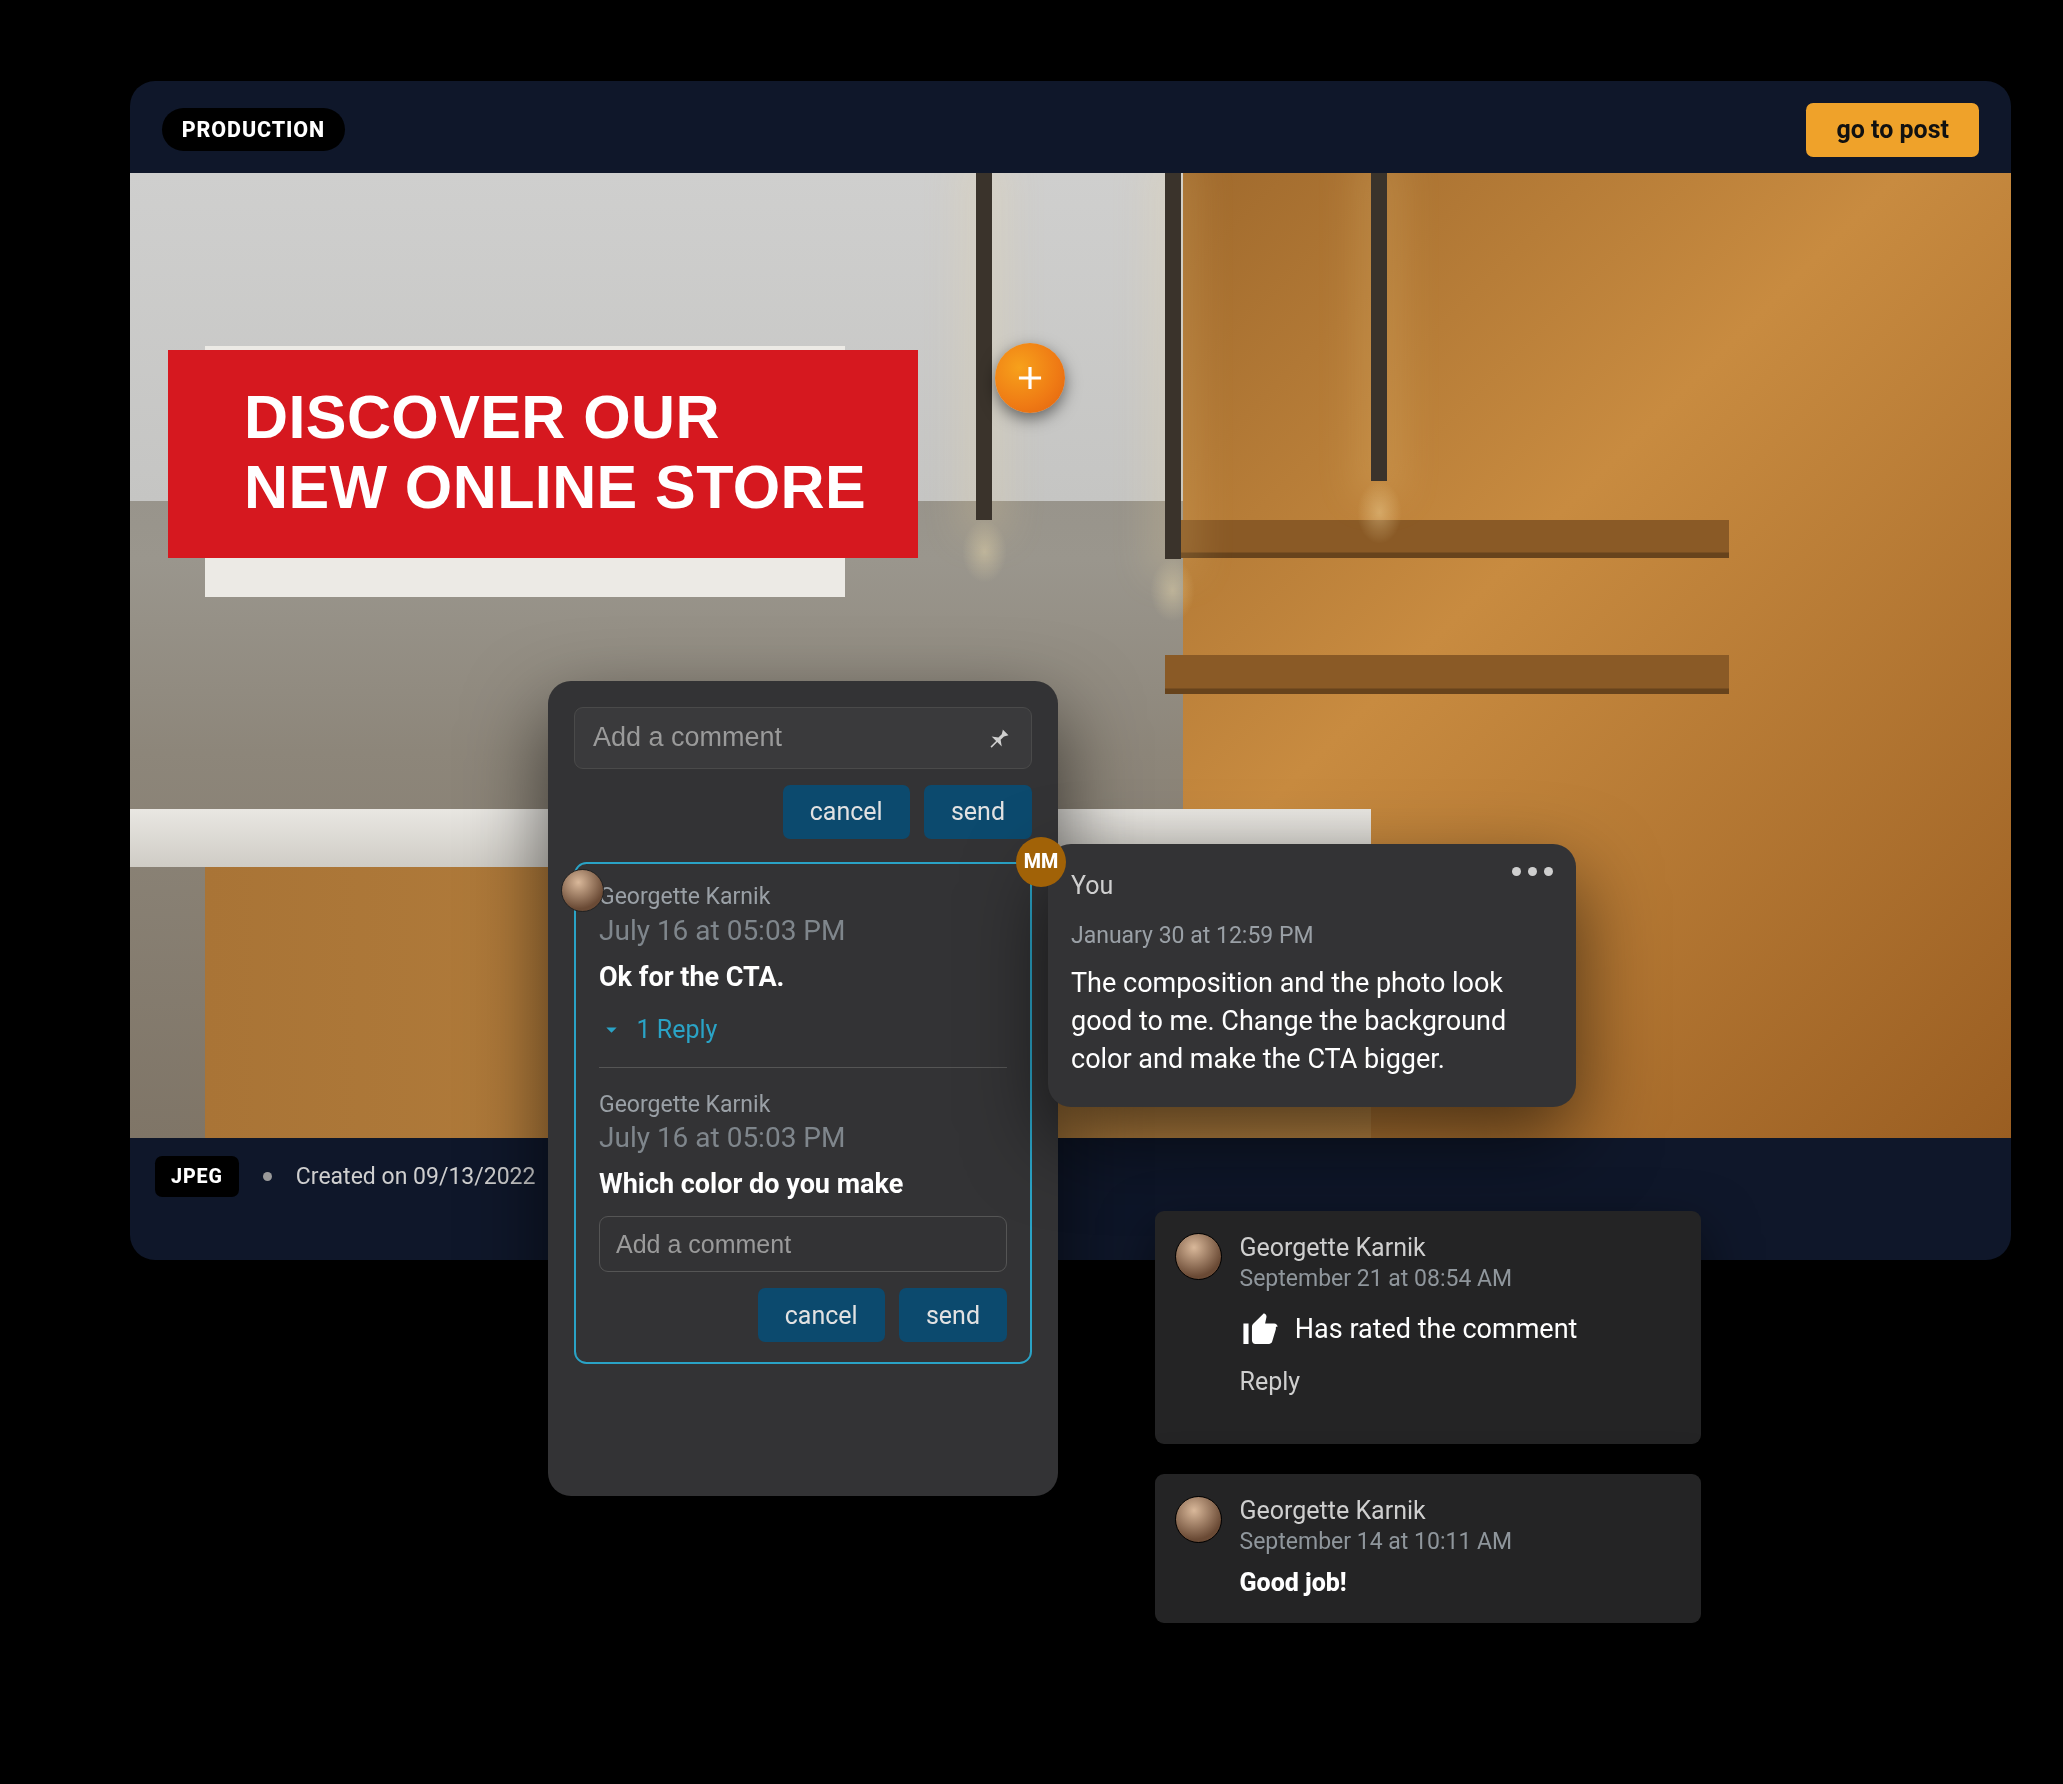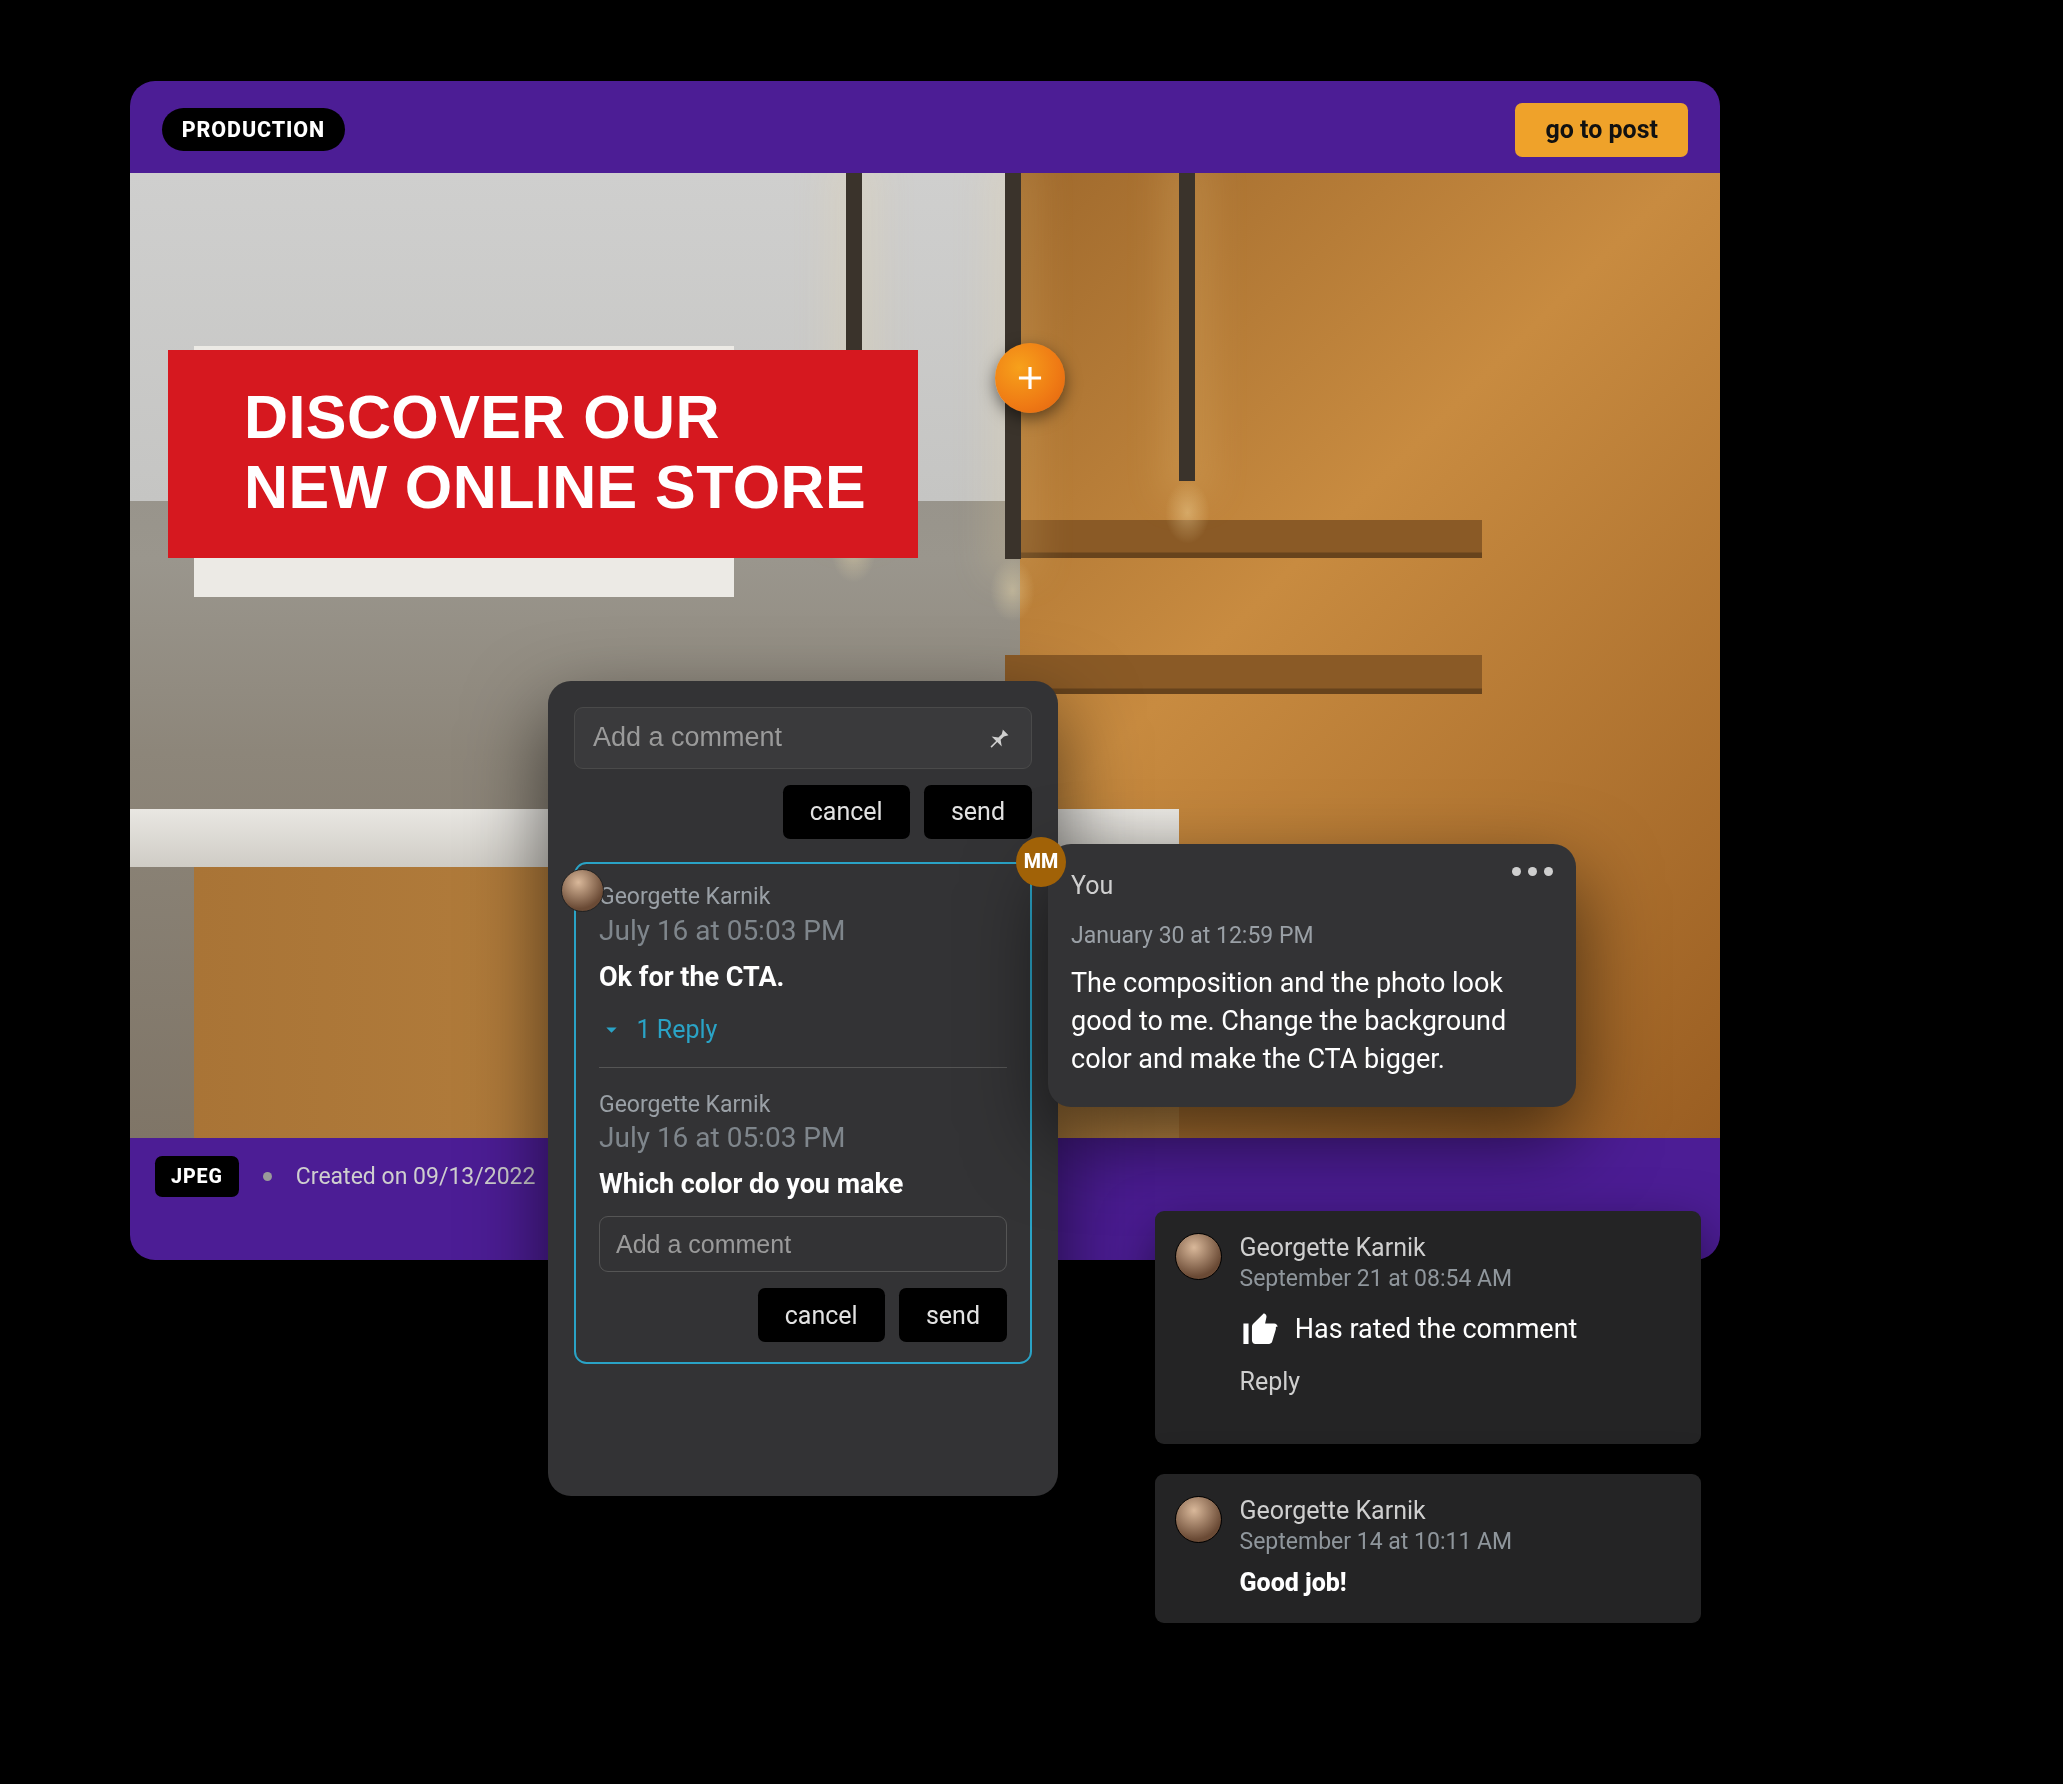--- a/index.html
+++ b/index.html
@@ -15,23 +15,23 @@
     position: relative;
     width: 2063px;
     height: 1784px;
   }
 
   
   .card {
     position: absolute;
     left: 130px;
     top: 81px;
-    width: 1590px;
+    width: 1881px;
     height: 1179px;
-    background: #4c1d95;
+    background: #0f172a;
     border-radius: 25px;
     box-shadow: 0 27px 72px rgba(0,0,0,0.6);
     overflow: hidden;
   }
   .card-topbar {
     display: flex;
     justify-content: space-between;
     align-items: center;
     padding: 21.5px 32px 16px 32px;
   }
@@ -153,21 +153,21 @@
     padding: 14.3px 18px; background: #3a3a3c;
   }
   .comment-input-row input {
     flex: 1; background: transparent; border: none; outline: none;
     color: #e6e6e6; font-size: 27px;
   }
   .comment-input-row input::placeholder { color: #9a9a9a; }
   .pin-icon { width: 27px; height: 27px; fill: #cfcfcf; cursor: pointer; }
   .btn-row { display: flex; gap: 14.3px; justify-content: flex-end; margin-top: 16px; }
   .btn {
-    background: #000000; color: #e2e2e2; border-radius: 7.2px;
+    background: #0c4a6e; color: #e2e2e2; border-radius: 7.2px;
     padding: 12.5px 27px; font-size: 25px; cursor: pointer;
   }
   .thread {
     margin-top: 23px; border: 2.7px solid #2aa3c6; border-radius: 12.5px;
     padding: 19.7px 23px;
   }
   .thread .meta-name { color: #9aa0a6; font-size: 23px; }
   .thread .meta-date { color: #7f868c; font-size: 28px; margin-top: 3.6px; }
   .thread .msg { color: #fff; font-size: 27px; font-weight: 700; margin-top: 14.3px; }
   .reply-toggle {

